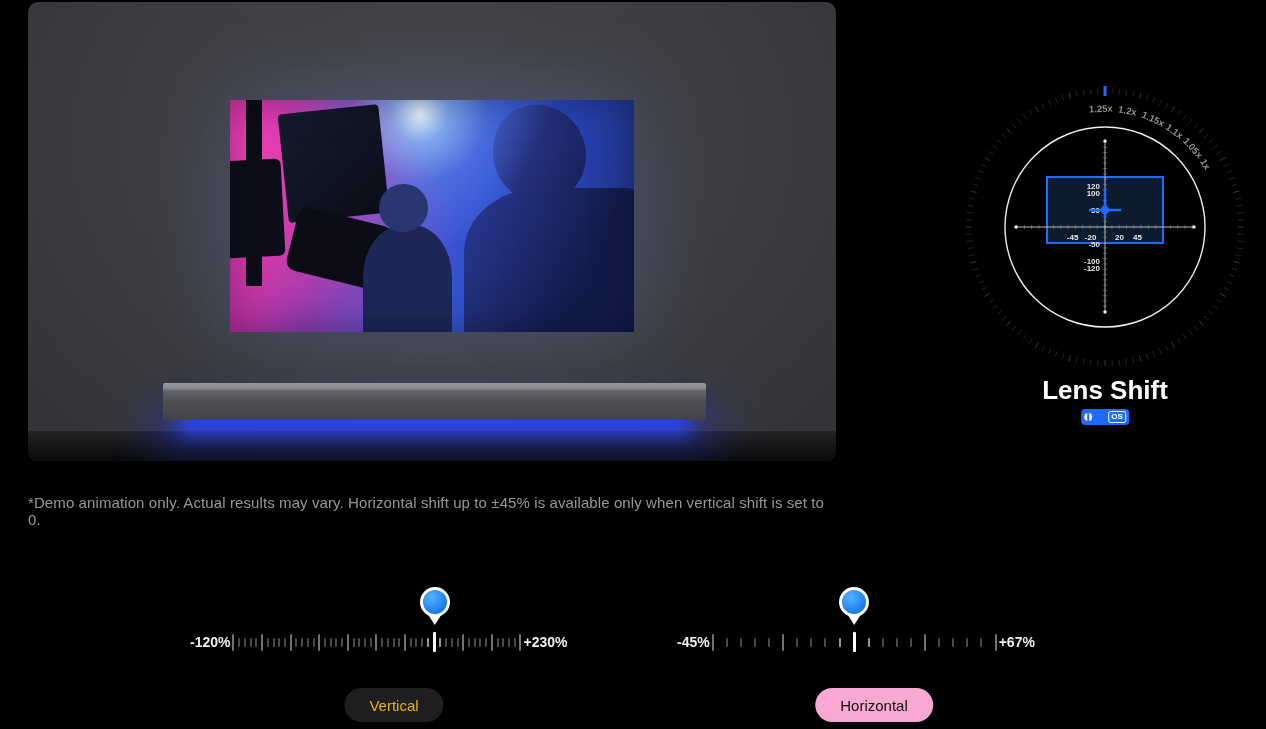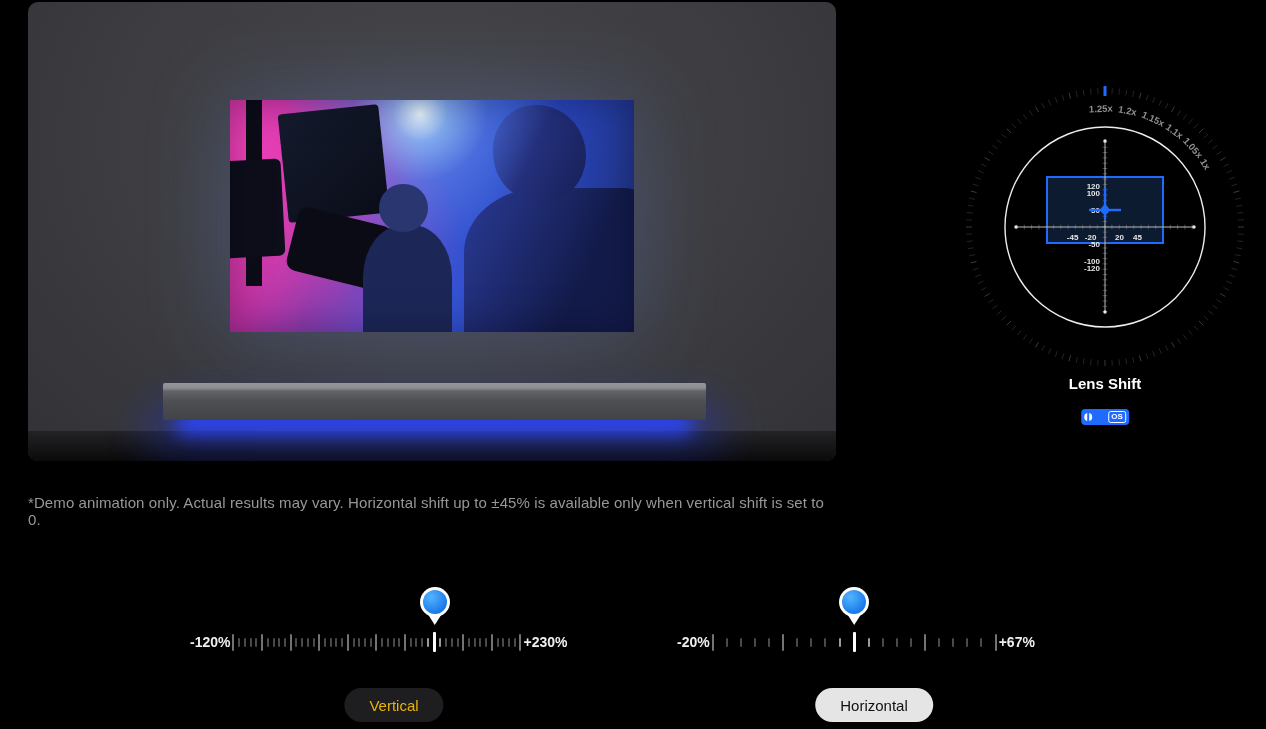--- a/index.html
+++ b/index.html
@@ -61,26 +61,26 @@
   .pin .head::after{content:'';position:absolute;inset:3px;border-radius:50%;
              background:radial-gradient(circle at 35% 30%, #55b4ff, #1677e8 75%);}
   .pin .tail{position:absolute;left:50%;top:27px;transform:translateX(-50%);width:14px;height:11px;background:#fff;
              clip-path:polygon(0 0,100% 0,50% 100%);}
 
   
   .toggle-btn{position:absolute;top:688px;transform:translateX(-50%);height:34px;padding:0 25px;
               border:none;border-radius:18px;font-size:15px;font-family:inherit;cursor:pointer;
               display:flex;align-items:center;}
   .toggle-btn.dark{background:#1e1e20;color:#eab308;}
-  .toggle-btn.light{background:#e5e5e5;color:#101010;}
+  .toggle-btn.light{background:#f9a8d4;color:#101010;}
 
   
   #dial{position:absolute;left:963px;top:85px;}
   .dial-title{position:absolute;left:1005px;top:375px;width:200px;text-align:center;
-              color:#fff;font-size:15px;font-weight:600;}
+              color:#fff;font-size:26px;font-weight:600;}
   .os-badge{position:absolute;left:1105px;top:409px;transform:translateX(-50%);height:16px;box-sizing:border-box;
             background:#1f6bff;border-radius:4px;padding:2px 3px;display:flex;align-items:center;gap:16px;}
   .os-glyph{position:relative;width:8px;height:8px;background:#fff;border-radius:50%;}
   .os-glyph::after{content:'';position:absolute;left:3px;top:0;width:2px;height:8px;background:#1f6bff;}
   .os-text{border:1px solid #fff;border-radius:2.5px;color:#fff;font-size:8px;font-weight:700;
            line-height:1;padding:1px 2px;}
 </style>
 </head>
 <body>
 
@@ -163,21 +163,21 @@
         <span class="tick"></span>
         <span class="tick"></span>
         <span class="tick"></span>
         <span class="tick"></span>
         <span class="tick major"></span>
       </div>
     <span class="range-label">+230%</span>
   </div>
 
   <div class="slider-group sg-h" id="sg-h" style="left:677px">
-    <span class="range-label">-20%</span>
+    <span class="range-label">-45%</span>
     <div class="ruler">
       <div class="pin" style="left: 50%;">
         <div class="head"></div>
         <div class="tail"></div>
       </div>
     <span class="tick major"></span>
         <span class="tick"></span>
         <span class="tick"></span>
         <span class="tick"></span>
         <span class="tick"></span>

